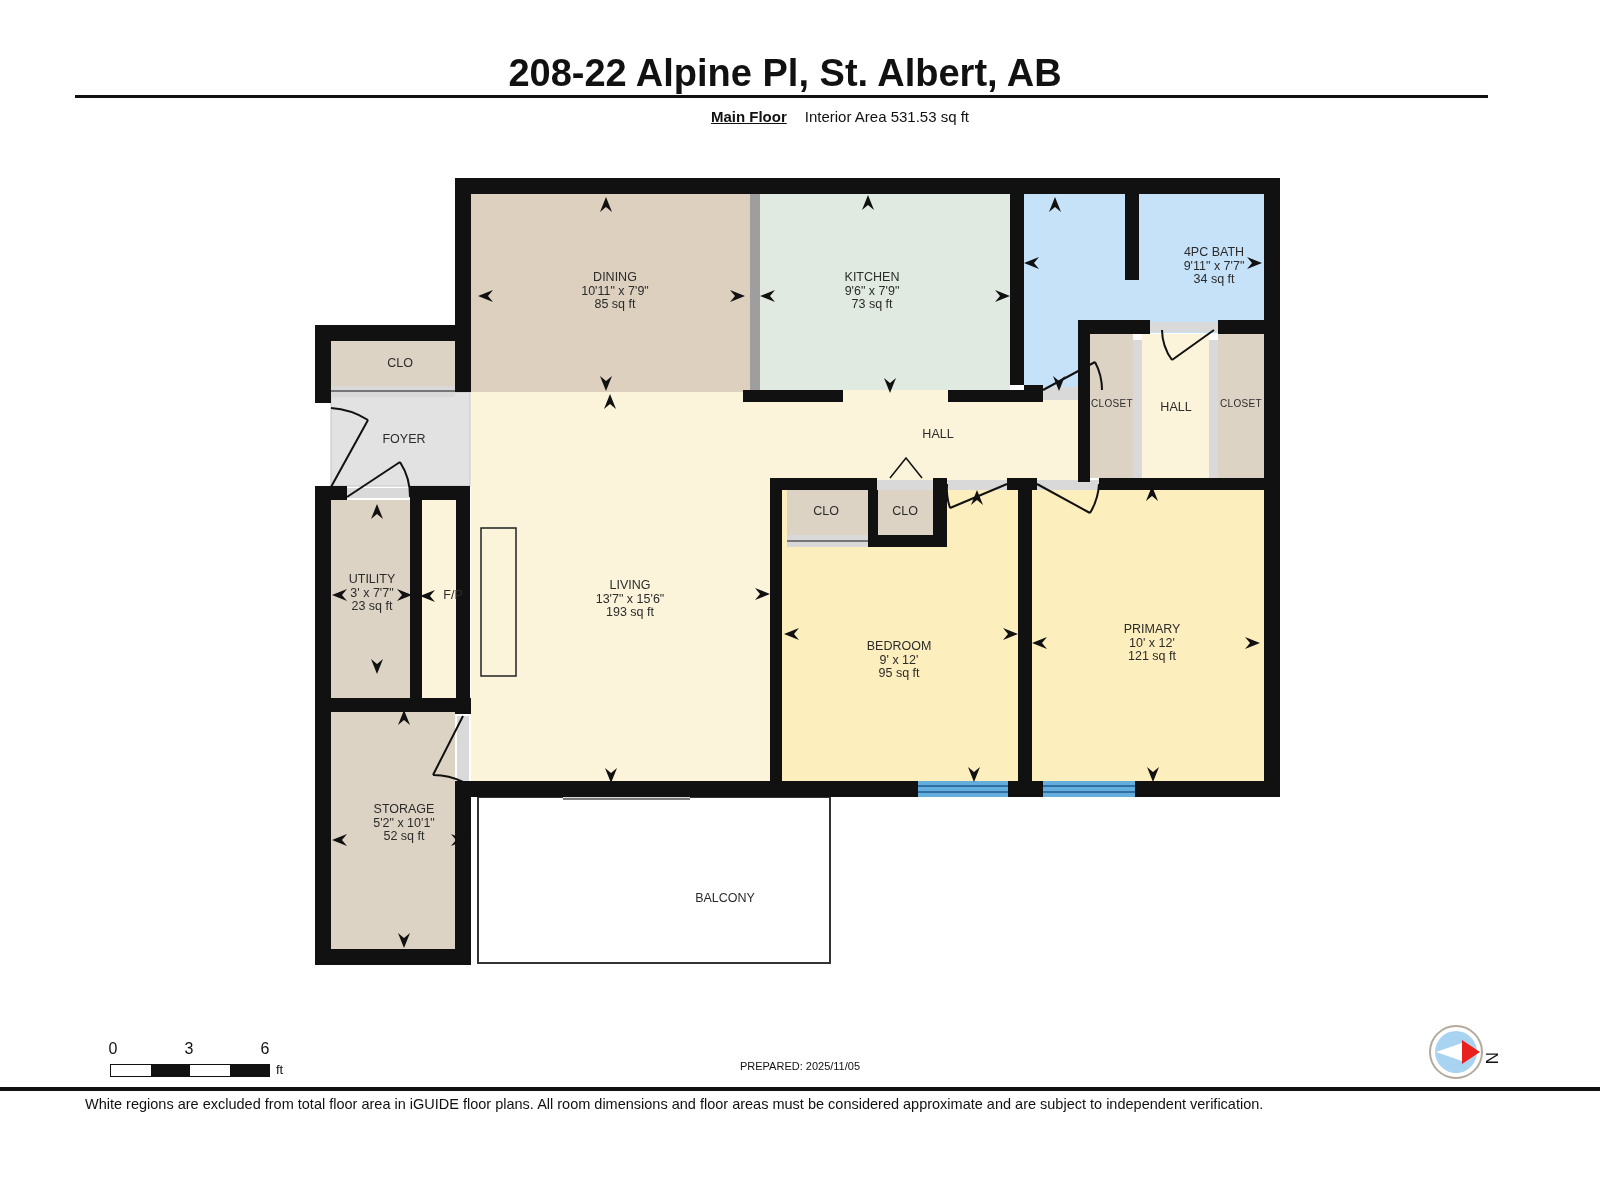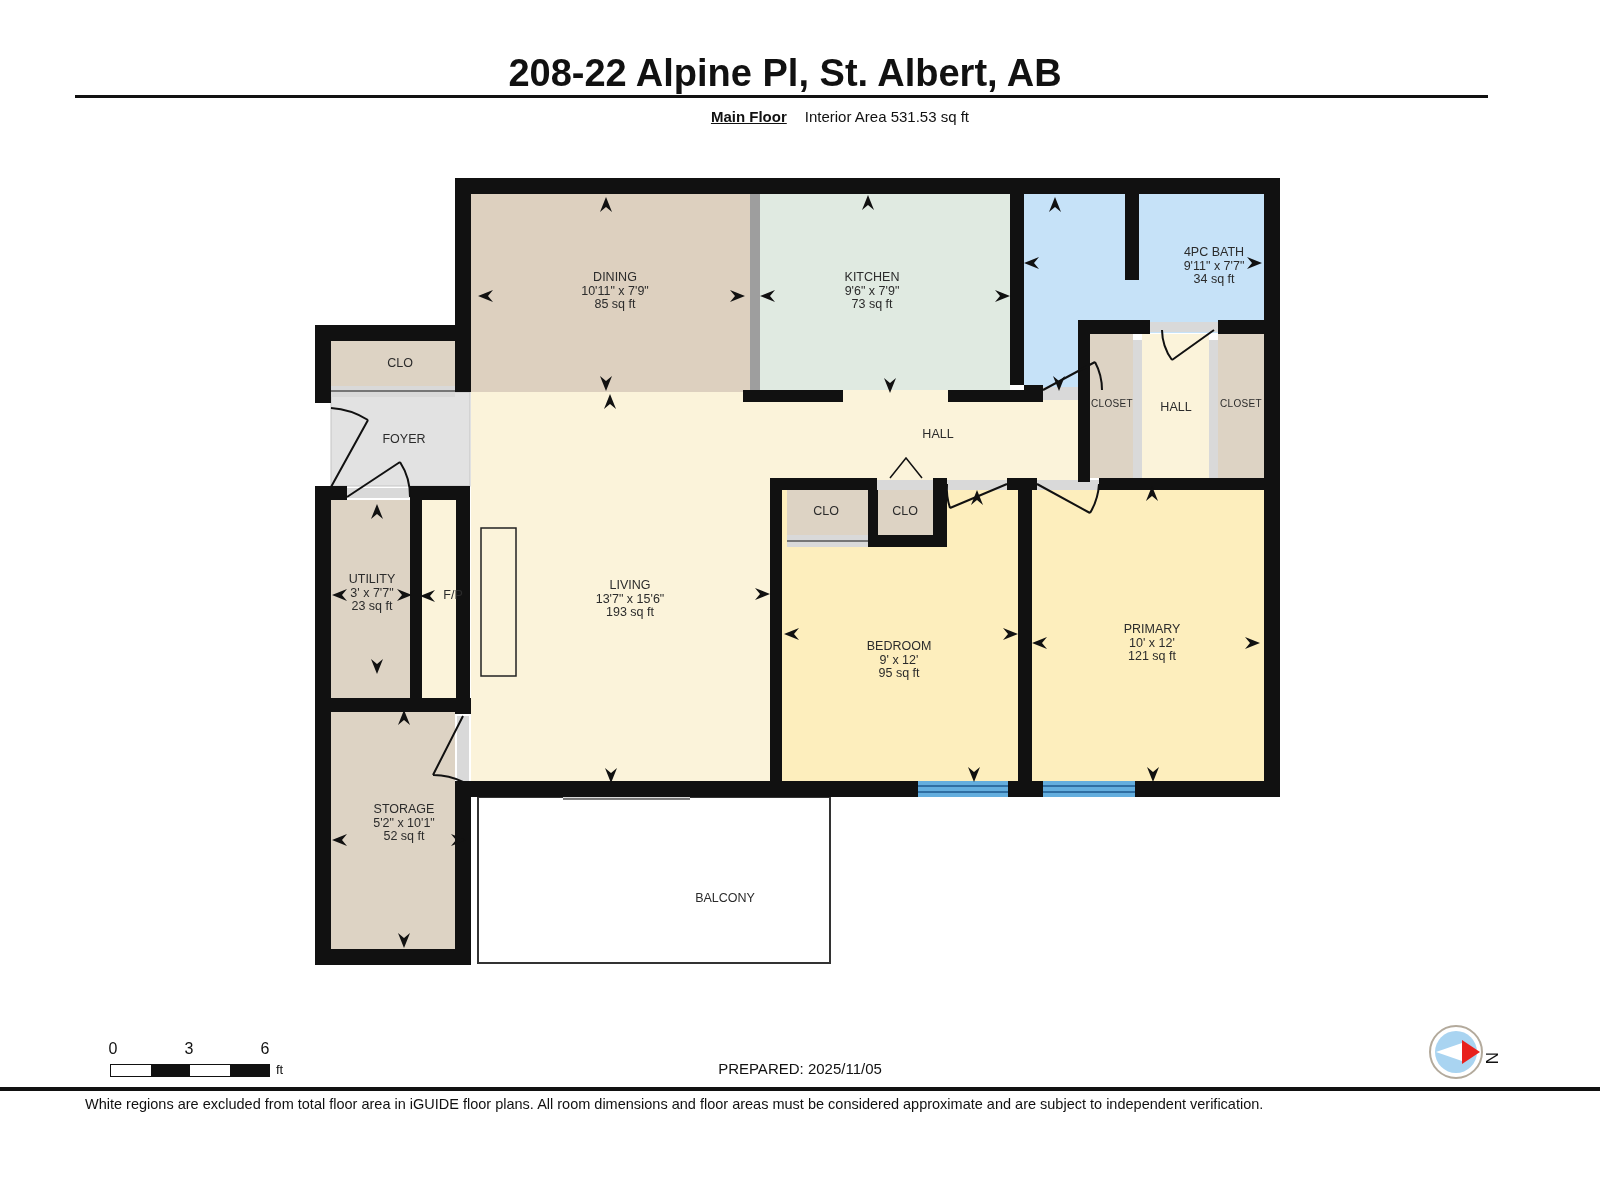--- a/index.html
+++ b/index.html
@@ -11,21 +11,21 @@
   .subtitle .fl{font-weight:bold;margin-right:18px;text-decoration:underline;}
   
   .rlabel{position:absolute;transform:translate(-50%,-50%);text-align:center;font-size:12.5px;line-height:13.5px;color:#2b2b2b;white-space:nowrap;}
   .rlabel.small{font-size:10px;letter-spacing:.3px;}
   
   .scale-nums span{position:absolute;top:1040px;font-size:16px;transform:translateX(-50%);}
   .scalebar{position:absolute;left:110px;top:1064px;width:158px;height:11px;border:1.5px solid #111;display:flex;}
   .scalebar i{flex:1;display:block;}
   .scalebar i:nth-child(2),.scalebar i:nth-child(4){background:#111;}
   .ft{position:absolute;left:276px;top:1062px;font-size:13px;}
-  .prepared{position:absolute;top:1060px;left:0;width:1600px;text-align:center;font-size:15px;}
+  .prepared{position:absolute;top:1060px;left:0;width:1600px;text-align:center;font-size:11px;}
   .footline{position:absolute;top:1087px;left:0;width:1600px;height:4px;background:#111;}
   .disclaimer{position:absolute;top:1096px;left:85px;font-size:14.5px;color:#111;}
   svg{position:absolute;top:0;left:0;}
 </style>
 </head>
 <body>
 
 <div class="title">208-22 Alpine Pl, St. Albert, AB</div>
 <div class="hr"></div>
 <div class="subtitle">

